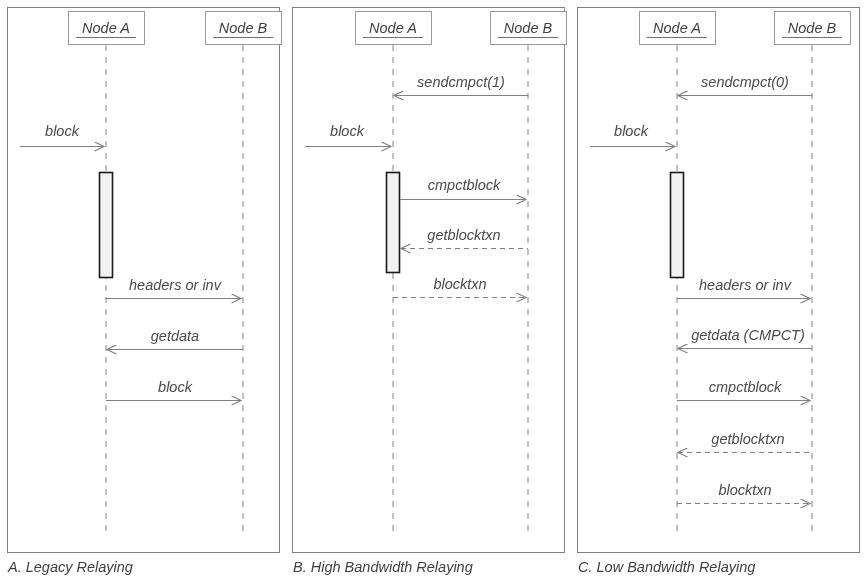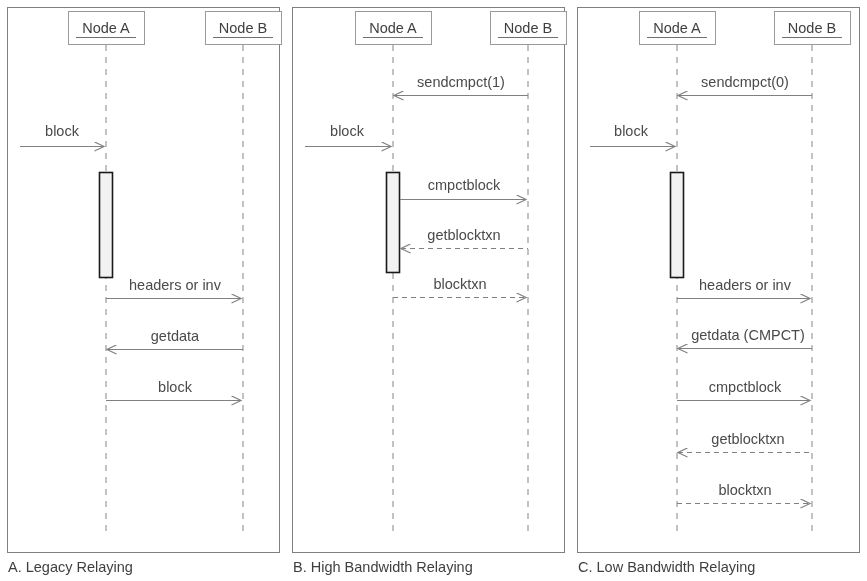--- a/index.html
+++ b/index.html
@@ -11,20 +11,21 @@
     width: 867px;
     height: 581px;
     font-family: "Liberation Sans", sans-serif;
     color: #404040;
     overflow: hidden;
   }
   #root {
     position: relative;
     width: 867px;
     height: 581px;
+    font-style: italic;
   }
   svg.diagram {
     position: absolute;
     left: 0;
     top: 0;
     width: 867px;
     height: 581px;
     display: block;
   }
   .panel-rect {

